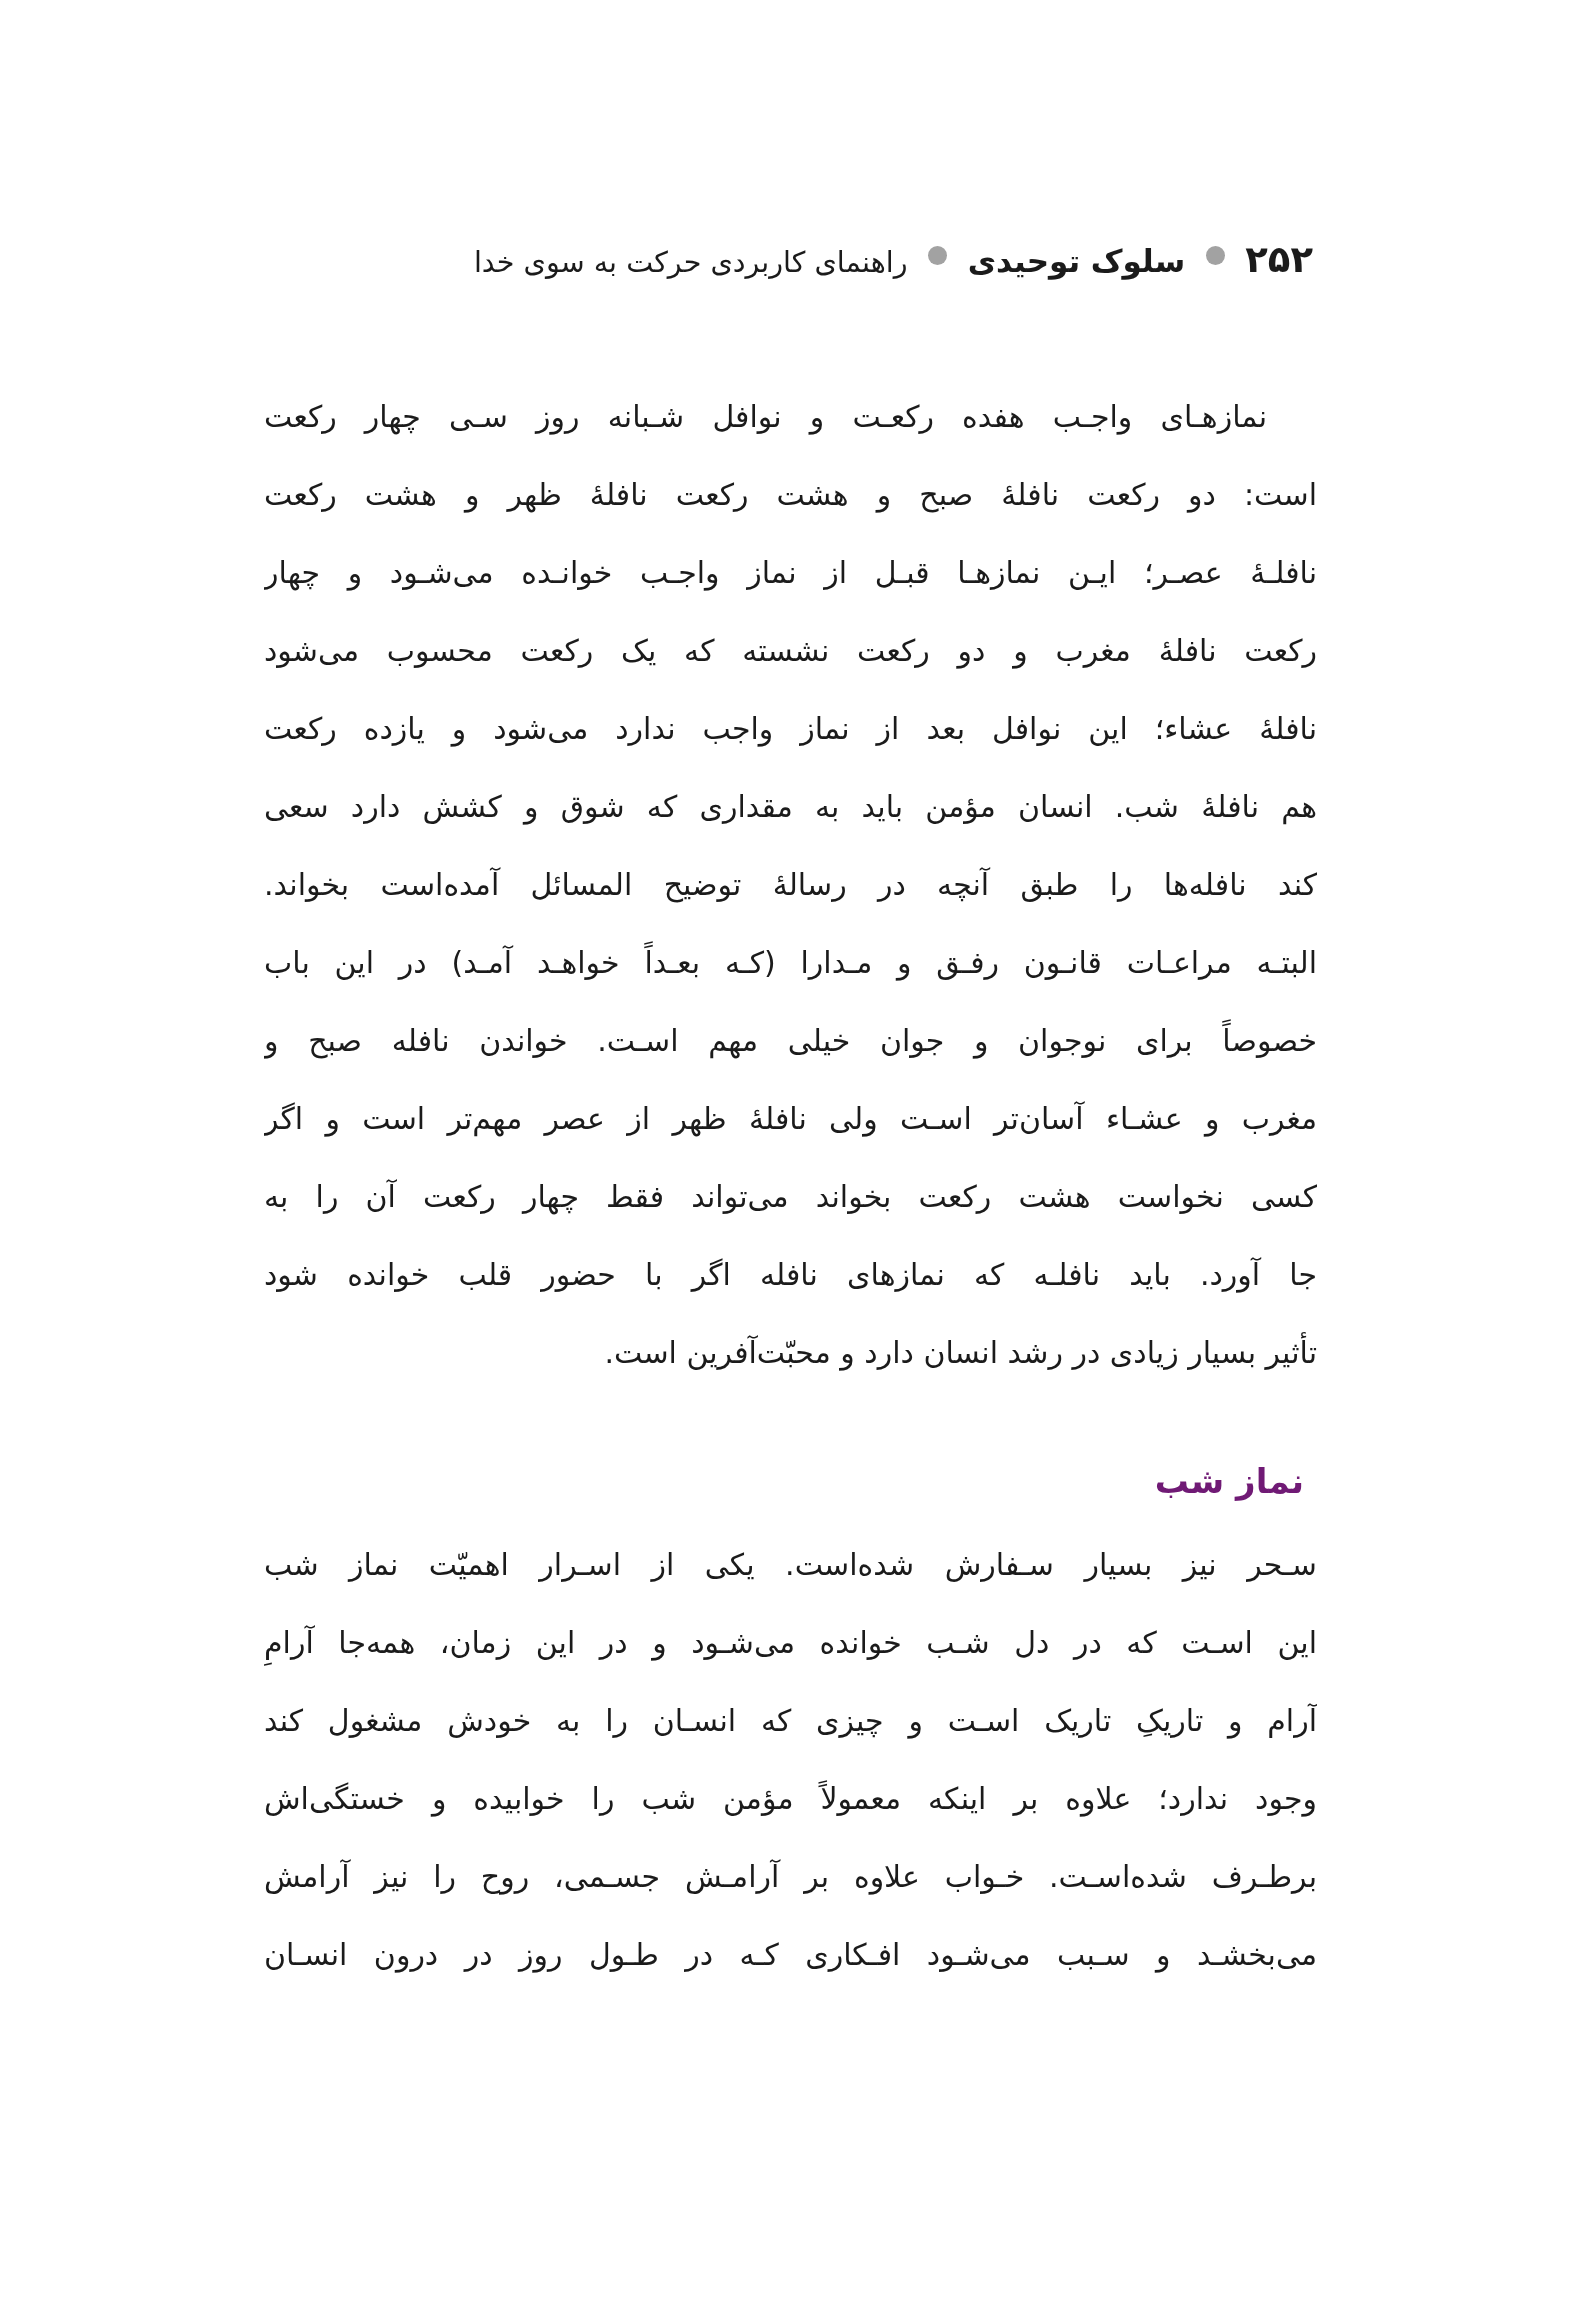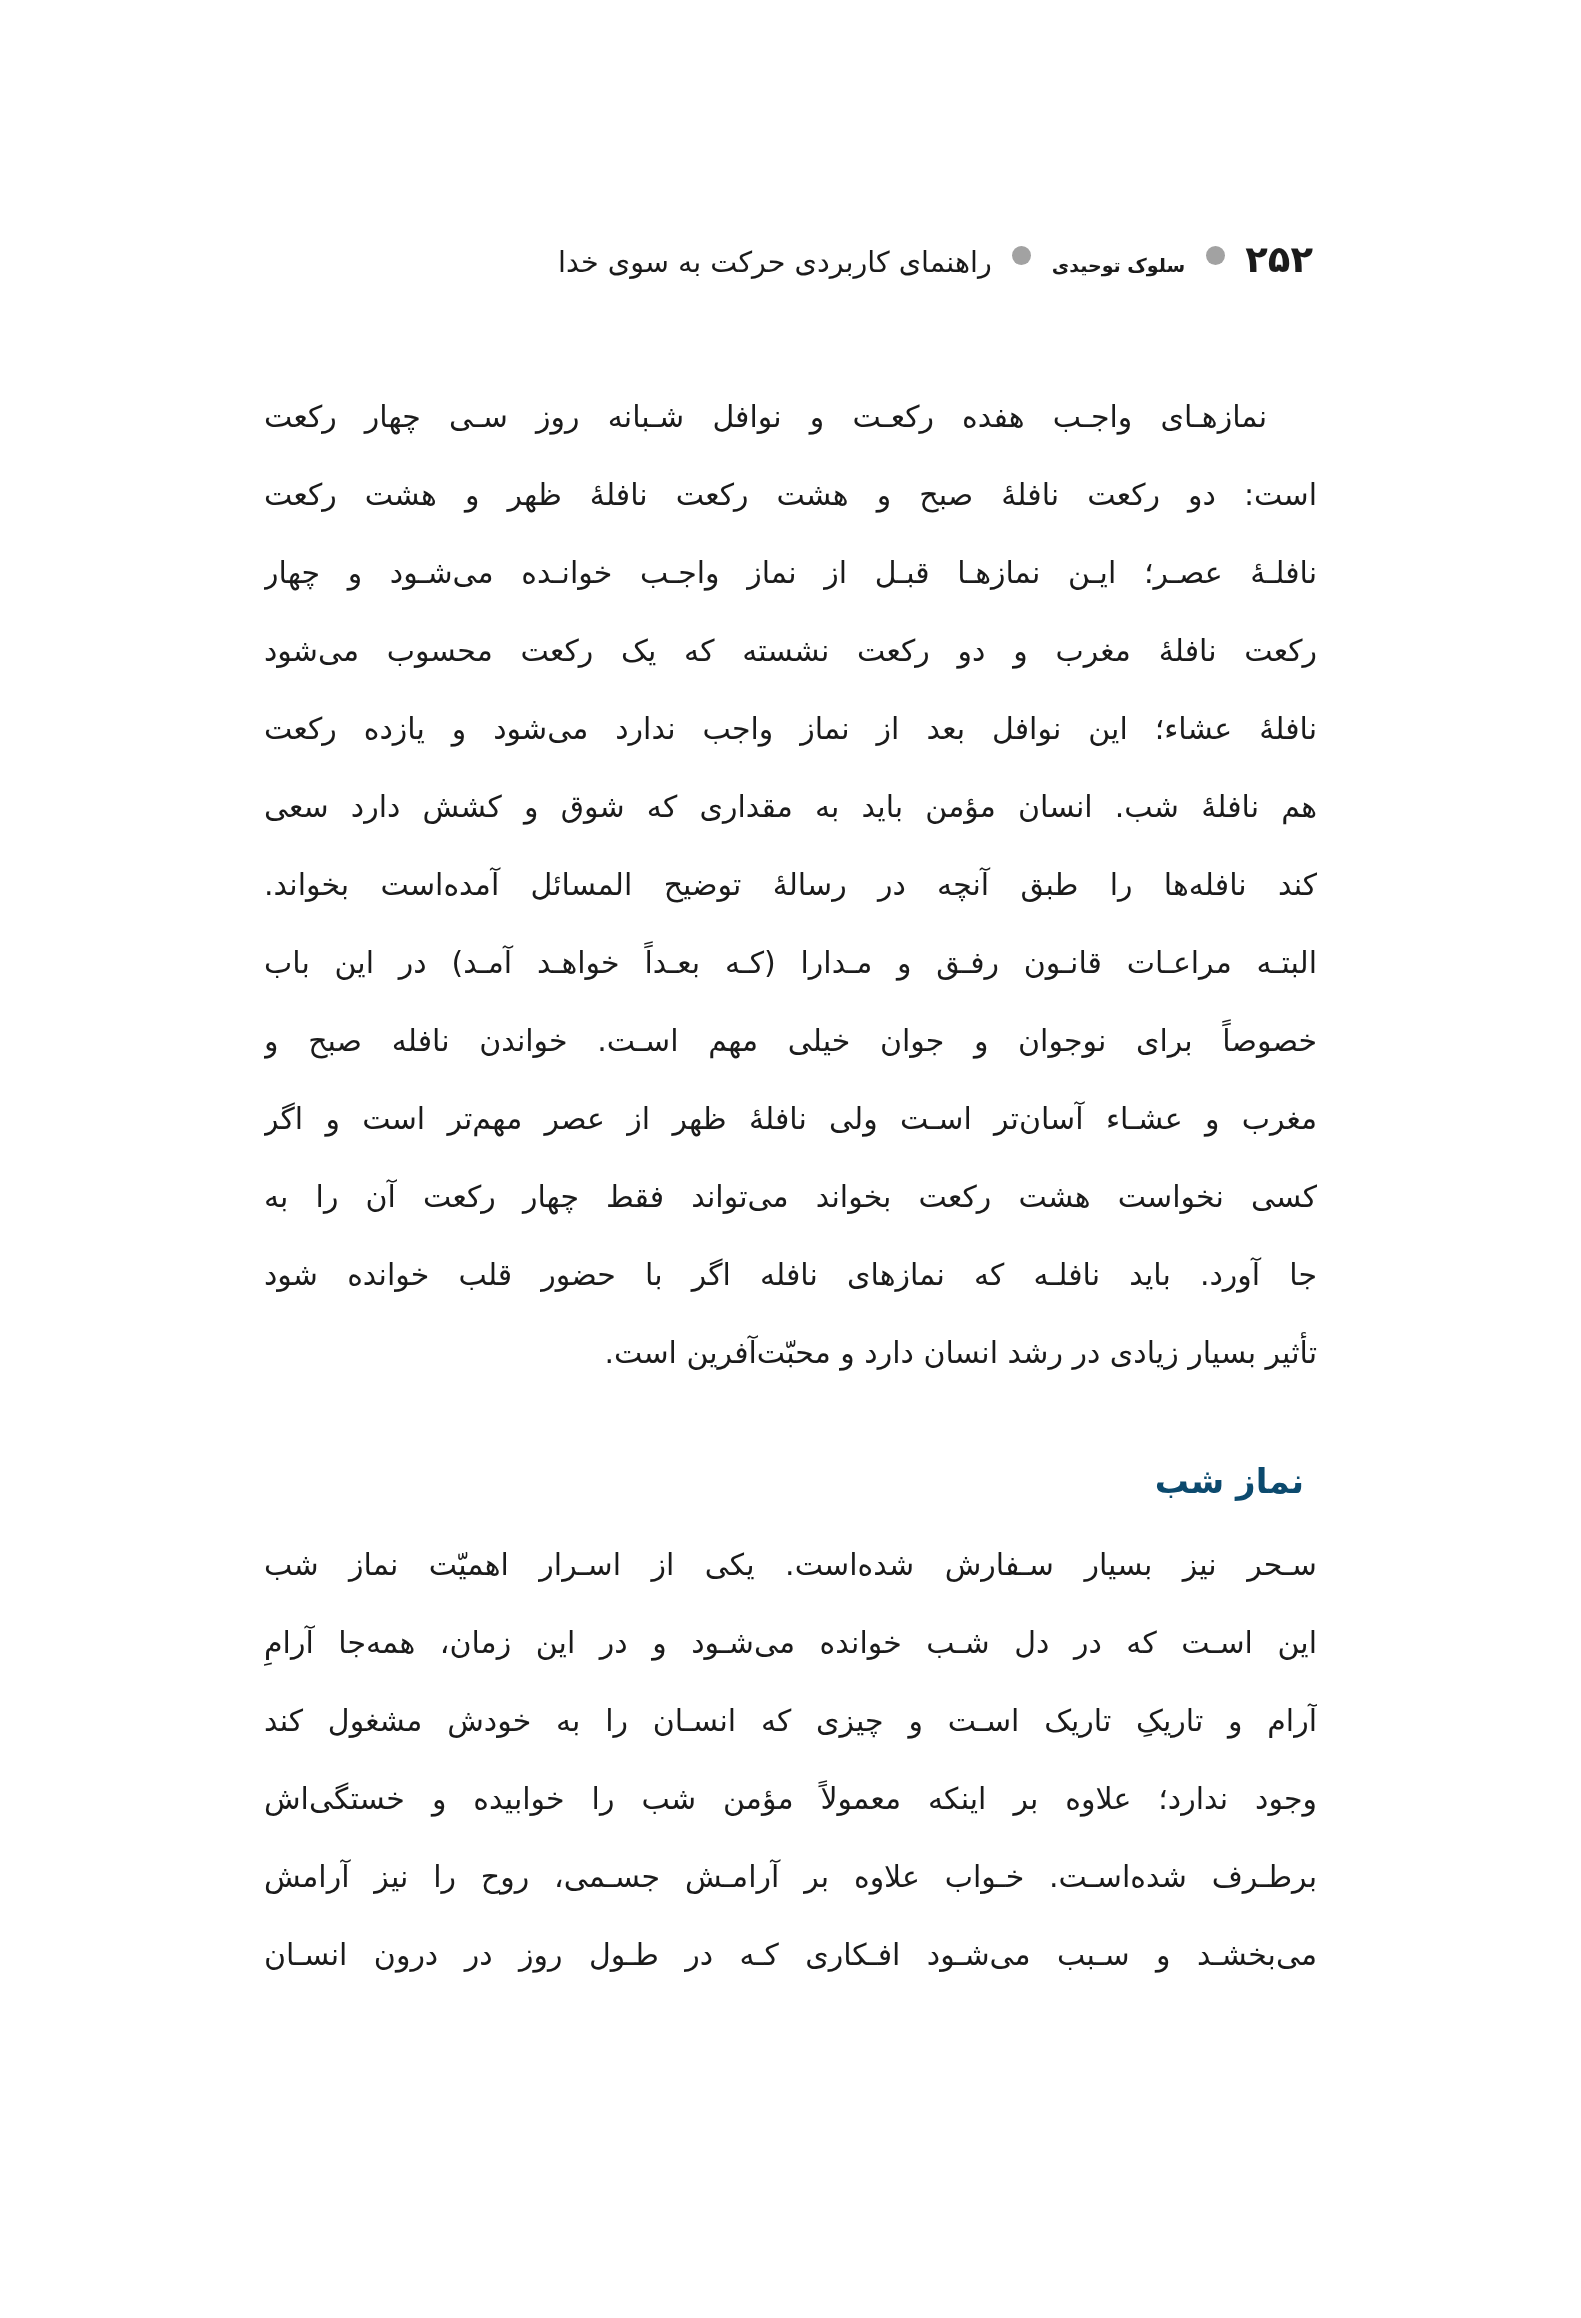--- a/index.html
+++ b/index.html
@@ -27,21 +27,21 @@
     line-height: 64px;
     text-align: right;
     white-space: nowrap;
   }
   .pagenum {
     font-size: 37px;
     font-weight: bold;
     letter-spacing: 0.9px;
   }
   .htitle {
-    font-size: 19px;
+    font-size: 31px;
     font-weight: bold;
   }
   .hsubtitle {
     font-size: 28.6px;
     font-weight: normal;
   }
   .bullet {
     display: inline-block;
     width: 19px;
     height: 19px;
@@ -75,21 +75,21 @@
     position: absolute;
     top: 1446px;
     right: 277px;
     left: 264px;
     margin: 0;
     height: 71px;
     line-height: 71px;
     text-align: right;
     font-size: 34px;
     font-weight: bold;
-    color: #0c4a6e;
+    color: #701a75;
   }
 </style>
 </head>
 <body>
 
 <div class="page">
 
   <header class="header">
     <span class="pagenum">۲۵۲</span>
     <span class="bullet"></span>

